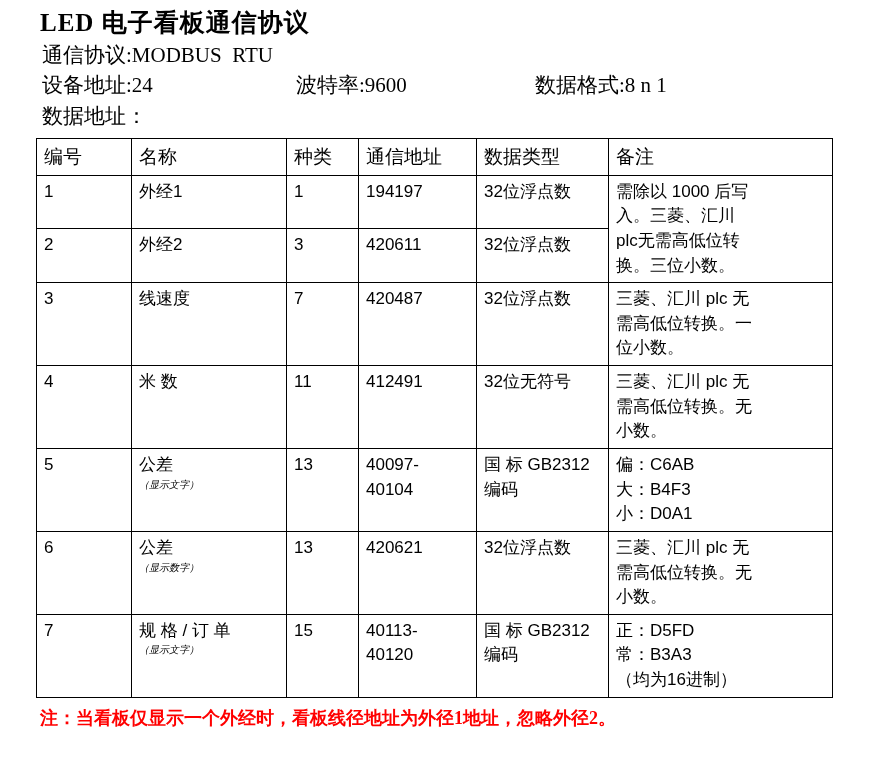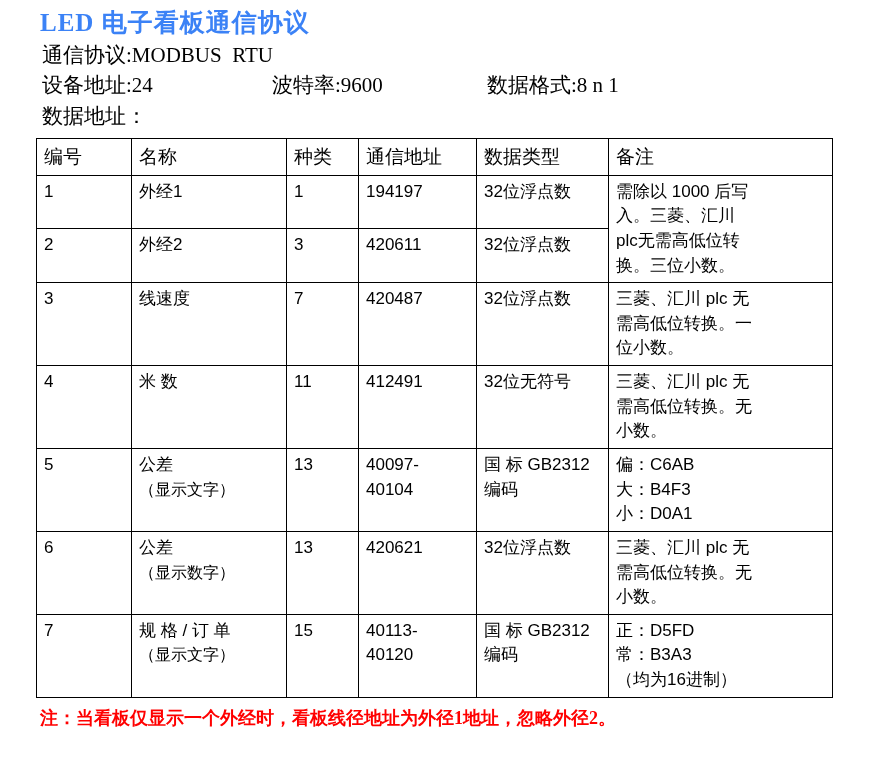--- a/index.html
+++ b/index.html
@@ -15,41 +15,42 @@
     overflow: hidden;
   }
   .page {
     position: relative;
     width: 869px;
     height: 783px;
     padding: 0;
     box-sizing: border-box;
   }
   .title {
-    color: #3b82f6;
+    color: #000000;
     font-weight: bold;
     font-size: 25px;
     font-family: "Liberation Serif", serif;
     margin: 6px 0 2px 40px;
     letter-spacing: 1px;
   }
   .meta-line {
     font-size: 21px;
     margin-left: 42px;
     margin-top: 2px;
     line-height: 1.35;
     white-space: pre;
   }
   .meta-row {
     font-size: 21px;
     margin-left: 42px;
     margin-top: 2px;
     line-height: 1.35;
     display: flex;
     white-space: pre;
+    gap: 24px;
   }
   .meta-row .c1 { width: 230px; }
   .meta-row .c2 { width: 215px; }
   .meta-row .c3 { }
 
   table.proto {
     border-collapse: collapse;
     margin-left: 36px;
     margin-top: 8px;
     width: 796px;
@@ -78,22 +79,23 @@
 
   .cell-no   { font-size: 19px; font-family: "Liberation Sans", sans-serif; }
   .cell-name {
     font-size: 20px;
     font-family: "Liberation Serif", serif;
     text-align: center;
     line-height: 1.25;
   }
   .cell-name .sub {
     display: block;
-    font-size: 16px;
-    font-family: "Liberation Sans", sans-serif;
+    font-size: 10px;
+    font-family: "Liberation Sans", sans-serif;
+    font-style: italic;
   }
   .cell-kind { font-size: 19px; font-family: "Liberation Sans", sans-serif; }
   .cell-addr {
     font-size: 19px;
     font-family: "Liberation Sans", sans-serif;
     line-height: 1.3;
     white-space: pre-line;
   }
   .cell-type {
     font-size: 16px;

